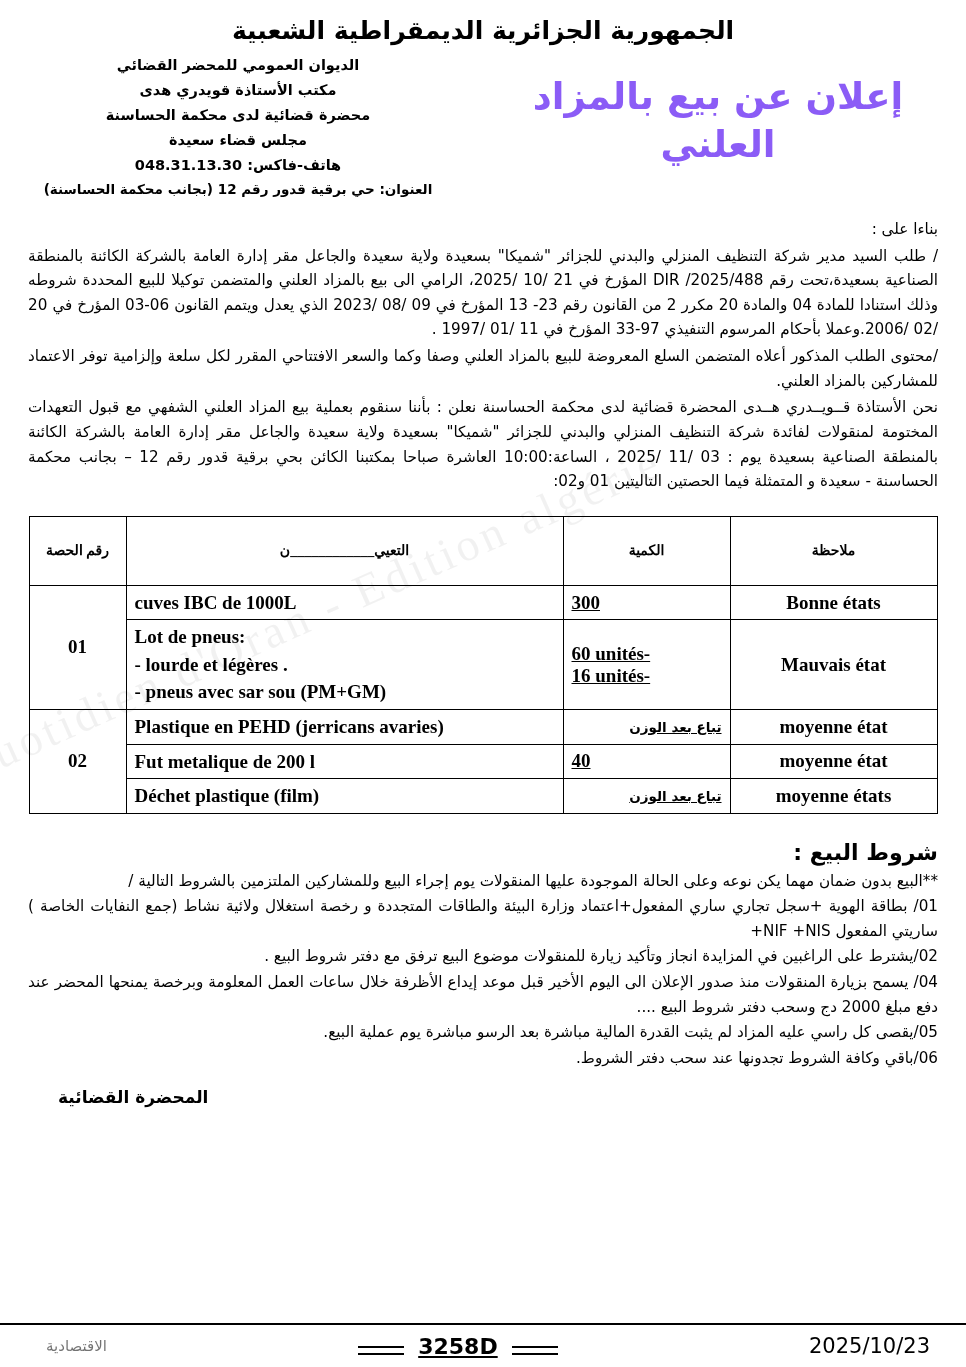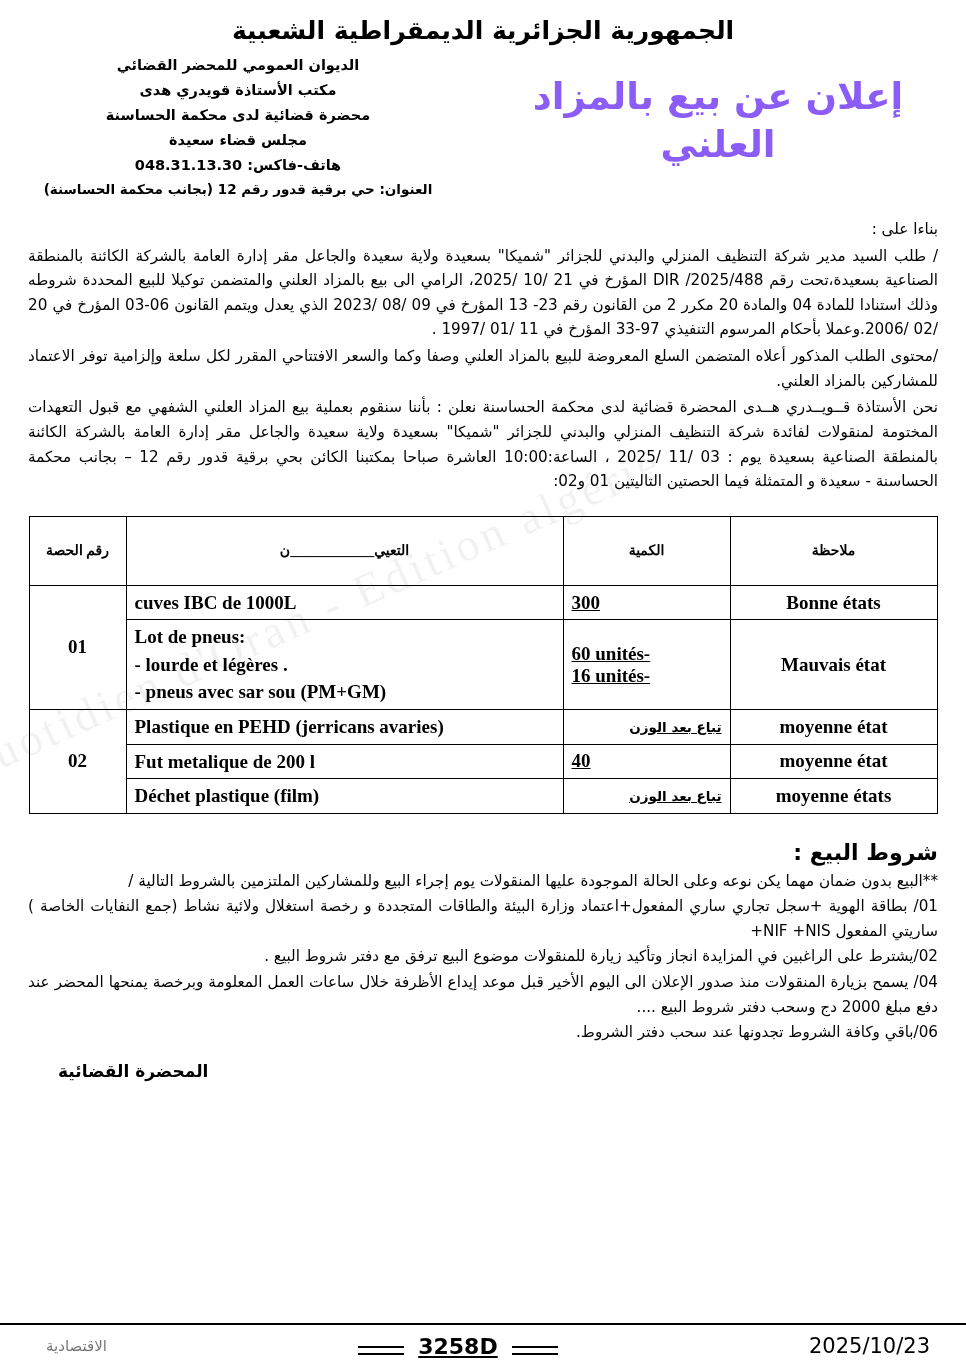--- a/index.html
+++ b/index.html
@@ -318,20 +318,21 @@
           </tr>
         </tbody>
     </table>
 
     <div class="conditions-title">شروط البيع :</div>
     <div class="cond-text" id="conditions-list">
         <p>**البيع بدون ضمان مهما يكن نوعه وعلى الحالة الموجودة عليها المنقولات يوم إجراء البيع وللمشاركين الملتزمين بالشروط التالية /</p>
         <p>01/ بطاقة الهوية +سجل تجاري ساري المفعول+اعتماد وزارة البيئة والطاقات المتجددة و رخصة استغلال ولائية نشاط (جمع النفايات الخاصة ) ساريتي المفعول NIF +NIS+</p>
         <p>02/يشترط على الراغبين في المزايدة انجاز وتأكيد زيارة للمنقولات موضوع البيع ترفق مع دفتر شروط البيع .</p>
         <p>04/ يسمح بزيارة المنقولات منذ صدور الإعلان الى اليوم الأخير قبل موعد إيداع الأظرفة خلال ساعات العمل المعلومة وبرخصة يمنحها المحضر عند دفع مبلغ 2000 دج وسحب دفتر شروط البيع .... </p>
+        <p>05/يقصى كل راسي عليه المزاد لم يثبت القدرة المالية مباشرة بعد الرسو مباشرة يوم عملية البيع.</p>
         <p>06/باقي وكافة الشروط تجدونها عند سحب دفتر الشروط.</p>
       </div>
 
     <div class="signature">المحضرة القضائية</div>
 
   </div>
 
   <div class="footer">
     <div class="footer-date">2025/10/23</div>
     <div class="footer-center">3258D</div>

